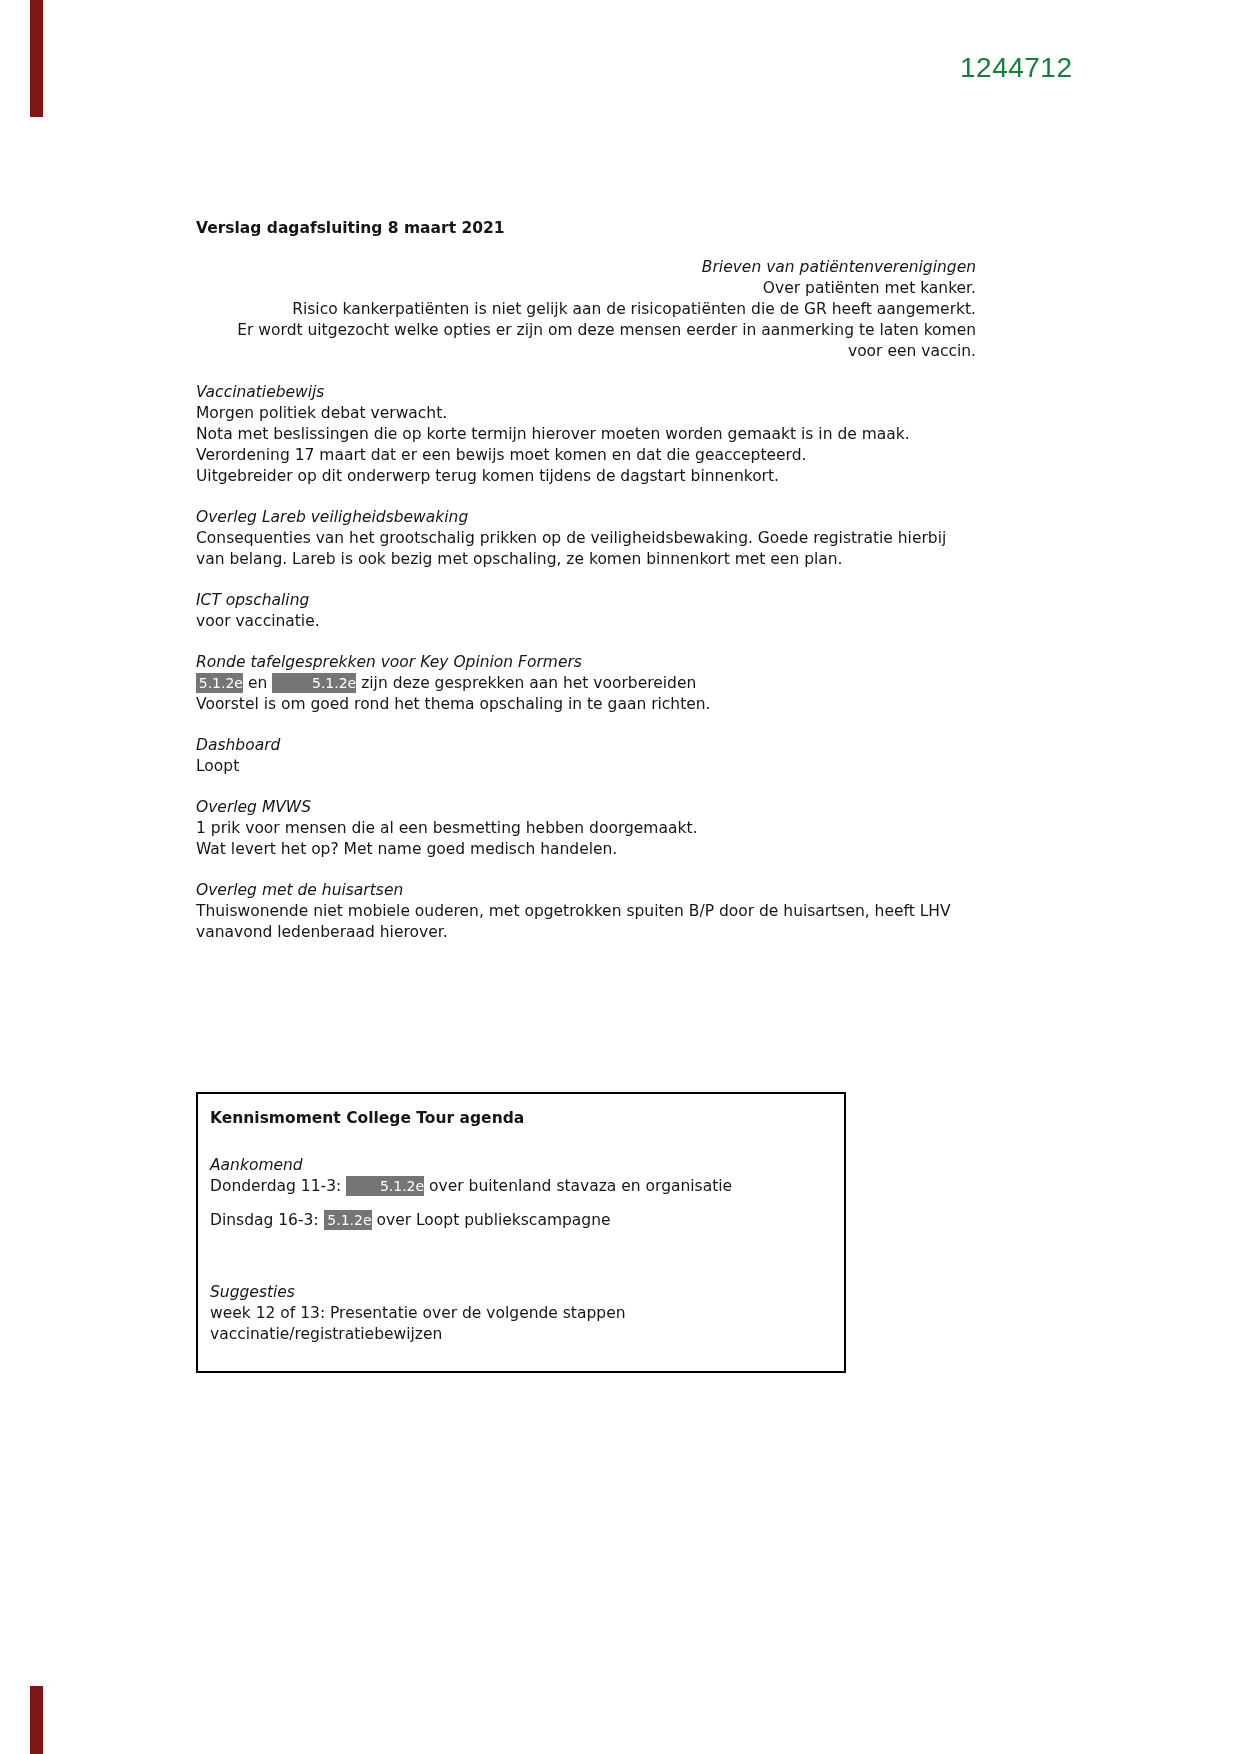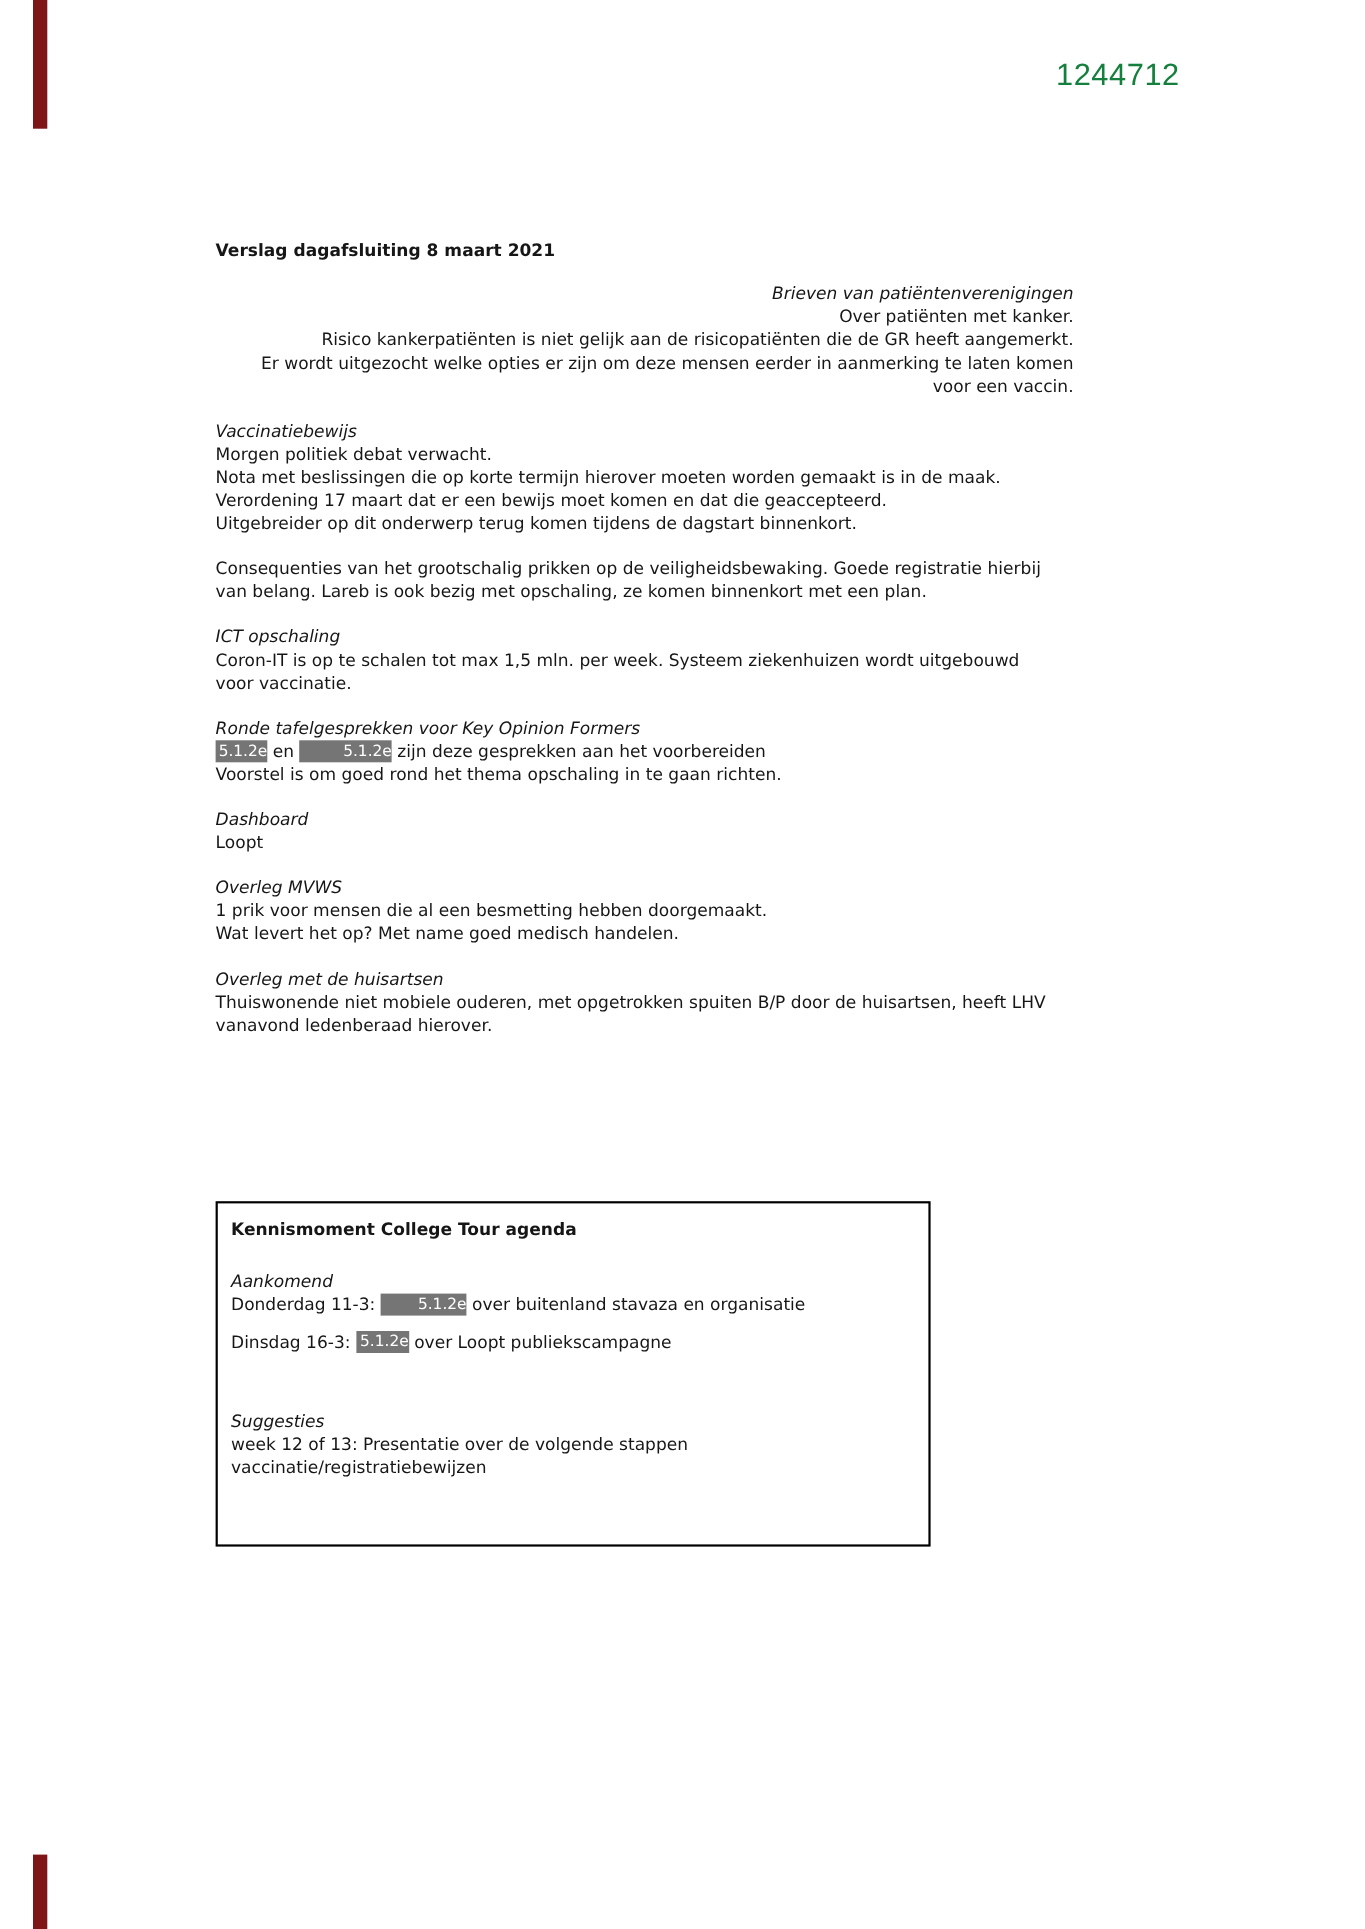--- a/index.html
+++ b/index.html
@@ -28,21 +28,21 @@
   .heading{font-style:italic;white-space:nowrap;}
   .line{white-space:nowrap;min-height:21px;}
   
   .redaction{
     display:inline-block;height:20px;line-height:20px;vertical-align:middle;
     text-align:right;font-size:14px;font-style:normal;
     margin-top:-2px;
   }
   
   #agenda-box{
-    position:absolute;left:196px;top:1092px;width:650px;height:314px;
+    position:absolute;left:196px;top:1092px;width:650px;height:281px;
     border:2px solid #000000;box-sizing:border-box;
     padding:13px 12px;font-size:15.5px;line-height:21px;
   }
   #agenda-title{font-weight:bold;font-size:15.5px;line-height:22px;white-space:nowrap;}
   #agenda-sections .section{margin-top:26px;}
   #agenda-sections .section + .section{margin-top:51px;}
   #agenda-sections [data-name="section-aankomend"] .line + .line{margin-top:13px;}
 </style>
 </head>
 <body>
@@ -63,26 +63,26 @@
         <div class="line" data-name="text-line">voor een vaccin.</div>
       </div>
       <div class="section" data-name="section-vaccinatiebewijs">
         <div class="heading" data-name="section-heading">Vaccinatiebewijs</div>
         <div class="line" data-name="text-line">Morgen politiek debat verwacht.</div>
         <div class="line" data-name="text-line">Nota met beslissingen die op korte termijn hierover moeten worden gemaakt is in de maak.</div>
         <div class="line" data-name="text-line">Verordening 17 maart dat er een bewijs moet komen en dat die geaccepteerd.</div>
         <div class="line" data-name="text-line">Uitgebreider op dit onderwerp terug komen tijdens de dagstart binnenkort.</div>
       </div>
       <div class="section" data-name="section-overleg-lareb-veiligheidsbewaking">
+        <div class="heading" data-name="section-heading">Overleg Lareb veiligheidsbewaking</div>
         <div class="line" data-name="text-line">Consequenties van het grootschalig prikken op de veiligheidsbewaking. Goede registratie hierbij</div>
         <div class="line" data-name="text-line">van belang. Lareb is ook bezig met opschaling, ze komen binnenkort met een plan.</div>
       </div>
       <div class="section" data-name="section-ict-opschaling">
         <div class="heading" data-name="section-heading">ICT opschaling</div>
-        <div class="line" data-name="text-line">Coron-IT is op te schalen tot max 1,5 mln. per week. Systeem ziekenhuizen wordt uitgebouwd</div>
         <div class="line" data-name="text-line">voor vaccinatie.</div>
       </div>
       <div class="section" data-name="section-ronde-tafelgesprekken-voor-key-opinion-formers">
         <div class="heading" data-name="section-heading">Ronde tafelgesprekken voor Key Opinion Formers</div>
         <div class="line" data-name="text-line"><span class="redaction" data-name="redaction-box" style="width: 47px; background: rgb(117, 117, 117); color: rgb(255, 255, 255);">5.1.2e</span><span data-name="text-segment"> en </span><span class="redaction" data-name="redaction-box" style="width: 84px; background: rgb(117, 117, 117); color: rgb(255, 255, 255);">5.1.2e</span><span data-name="text-segment"> zijn deze gesprekken aan het voorbereiden</span></div>
         <div class="line" data-name="text-line">Voorstel is om goed rond het thema opschaling in te gaan richten.</div>
       </div>
       <div class="section" data-name="section-dashboard">
         <div class="heading" data-name="section-heading">Dashboard</div>
         <div class="line" data-name="text-line">Loopt</div>

